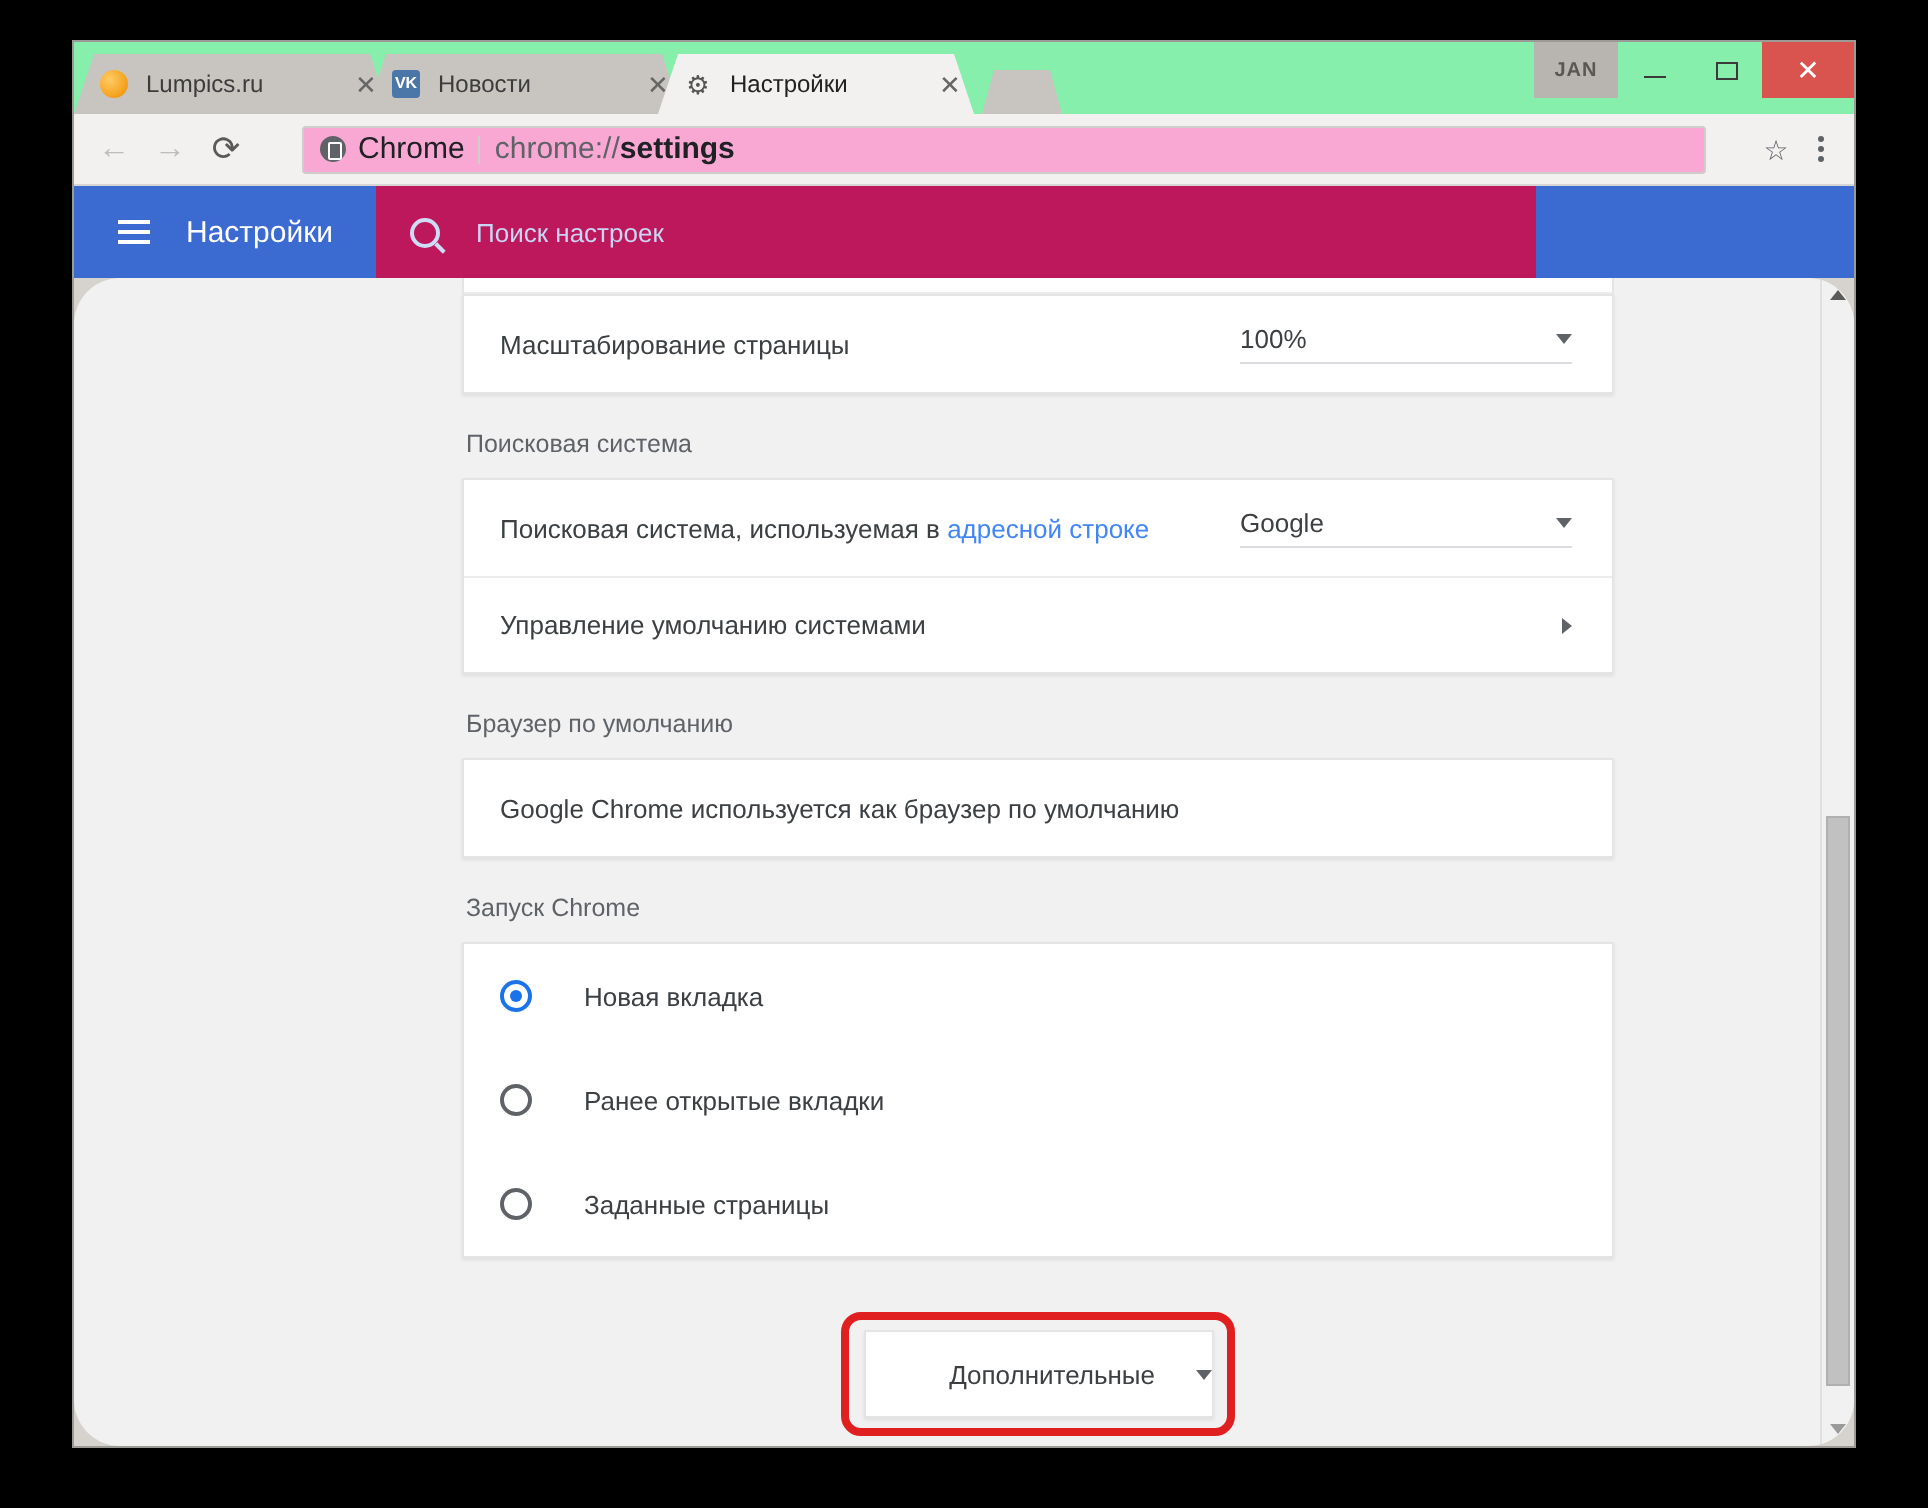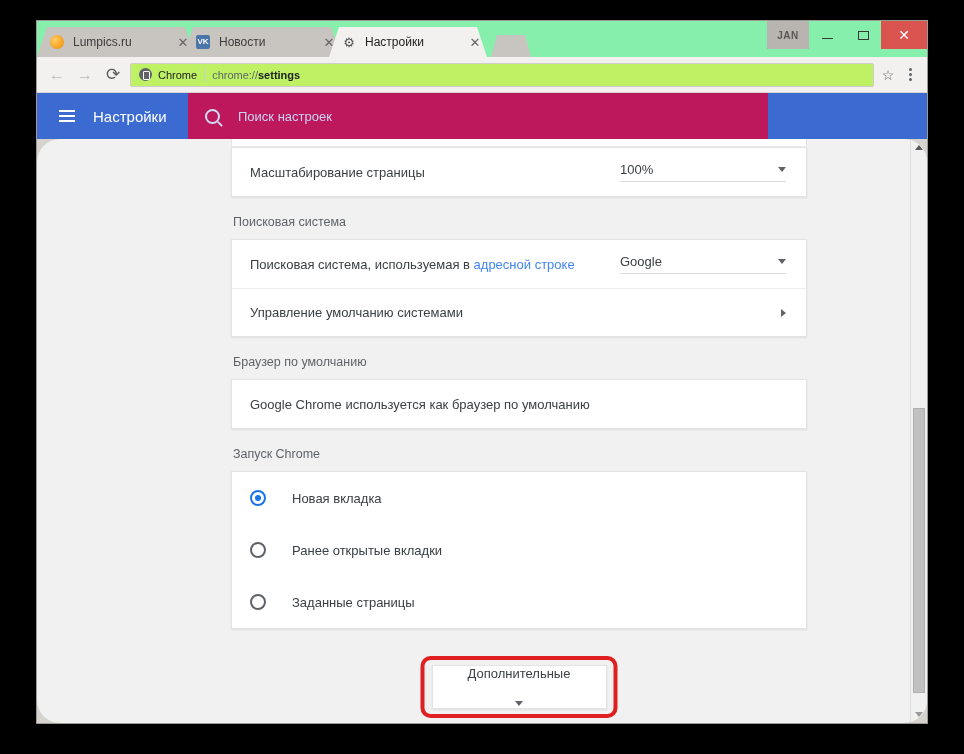--- a/index.html
+++ b/index.html
@@ -143,28 +143,28 @@
   .nav-btn {
     width: 28px; height: 28px;
     display: flex; align-items: center; justify-content: center;
     font-size: 16px;
     color: #bdbdbd;
   }
   .nav-btn.enabled { color: #5a5a5a; font-size: 17px; }
   .omnibox {
     flex: 1 1 auto;
     height: 24px;
-    margin: 0 3px;
-    background: #bef264;
+    margin: 0 24px;
+    background: #f9a8d4;
     border: 1px solid #cfcdcb;
     border-radius: 2px;
     display: flex;
     align-items: center;
     padding: 0 8px;
-    font-size: 11px;
+    font-size: 15px;
   }
   .omni-secure-icon {
     width: 13px; height: 13px;
     border-radius: 50%;
     background: #5f6368;
     margin-right: 6px;
     position: relative;
     flex: 0 0 13px;
   }
   .omni-secure-icon::after {
@@ -348,25 +348,24 @@
     position: relative;
   }
   .advanced-btn {
     background: #ffffff;
     border: 1px solid #e4e4e4;
     box-shadow: 0 1px 2px rgba(0,0,0,.08);
     height: 44px;
     width: 175px;
     display: flex;
     align-items: center;
-    justify-content: flex-start;
+    justify-content: flex-end;
     gap: 20px;
     font-size: 13px;
     color: #3c4043;
-    flex-direction: column;
   }
   .annotation-box {
     position: absolute;
     left: 50%;
     top: -9px;
     transform: translateX(-50%);
     width: 197px;
     height: 62px;
     border: 4px solid #e02020;
     border-radius: 10px;

